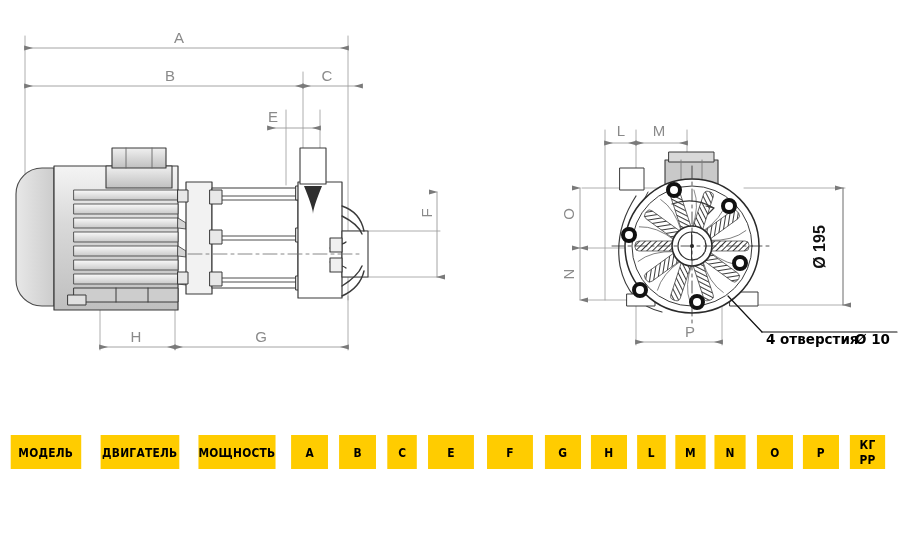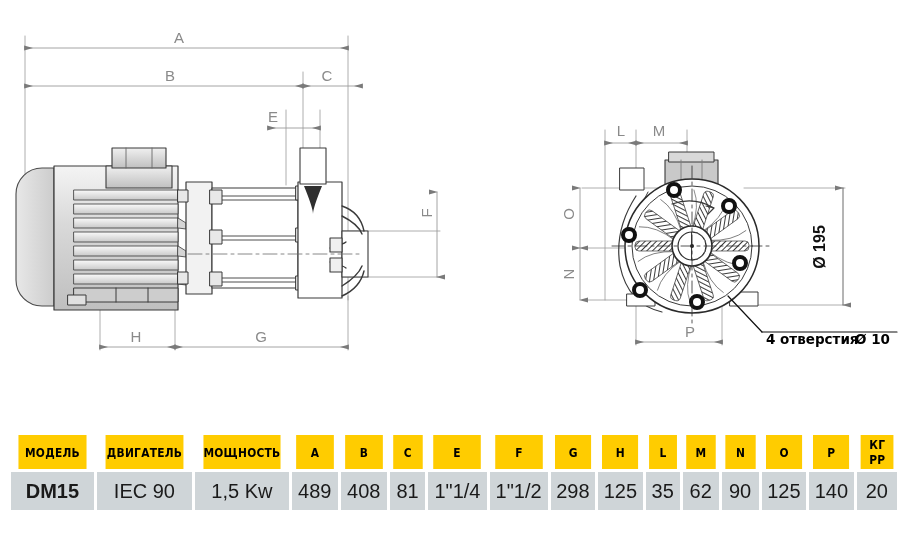--- a/index.html
+++ b/index.html
@@ -1,20 +1,20 @@
 <!DOCTYPE html>
 <html><head>
 <meta charset="utf-8">
 <style>
   html,body{margin:0;padding:0;background:#ffffff;}
   body{width:907px;height:538px;position:relative;overflow:hidden;
        font-family:"Liberation Sans",sans-serif;color:#000;}
   #drawing{position:absolute;left:0;top:0;width:907px;height:420px;}
   
-  #spec-table{position:absolute;left:8px;top:432px;width:892px;
+  #spec-table{position:absolute;left:0;top:432px;width:892px;
               border-collapse:separate;border-spacing:3px 3px;}
   #spec-table td{padding:0;text-align:center;vertical-align:middle;}
   #spec-table tr.head td{
       background:#FFCC00;color:#000;font-weight:bold;font-size:13px;
       height:34px;letter-spacing:.3px;
       font-family:"DejaVu Sans",sans-serif;
       transform:scaleX(.82);}
   #spec-table tr.body td{
       background:#CFD5D8;color:#1a1a1a;font-size:20px;height:38px;
       font-family:"Liberation Sans",sans-serif;}
@@ -406,32 +406,14 @@
     <td style="width:48px">
           <span class="hcell-inner">O</span>
         </td>
     <td style="width:48px">
           <span class="hcell-inner">P</span>
         </td>
     <td style="width:46px">
           <span class="hcell-inner">КГ РР</span>
         </td>
   </tr>
-  <tr class="body">
-    <td class="model">DM15</td>
-    <td>IEC 90</td>
-    <td>1,5 Kw</td>
-    <td>489</td>
-    <td>408</td>
-    <td>81</td>
-    <td>1"1/4</td>
-    <td>1"1/2</td>
-    <td>298</td>
-    <td>125</td>
-    <td>35</td>
-    <td>62</td>
-    <td>90</td>
-    <td>125</td>
-    <td>140</td>
-    <td>20</td>
-  </tr>
 </tbody>
   </table>
 
 </body></html>

